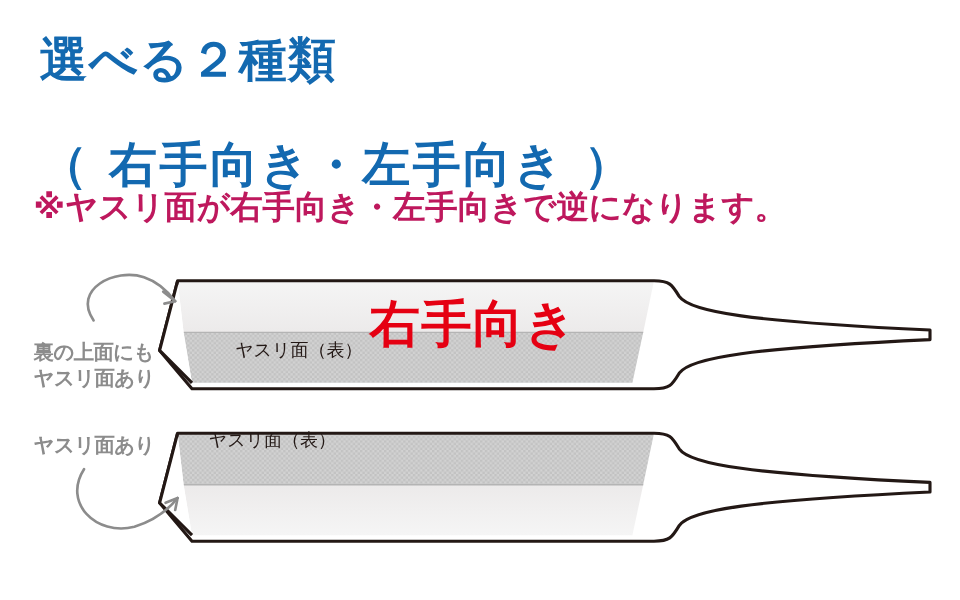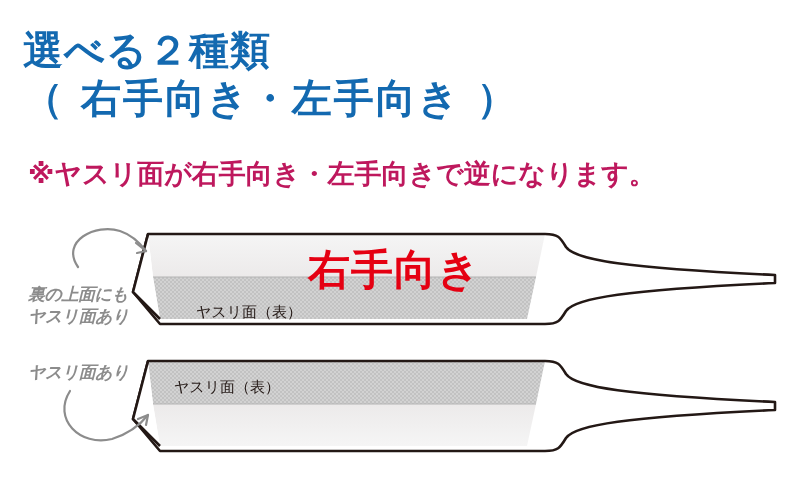--- a/index.html
+++ b/index.html
@@ -12,34 +12,35 @@
     height: 500px;
     position: relative;
     overflow: hidden;
     font-family: "DejaVu Sans", "Liberation Sans", sans-serif;
     -webkit-font-smoothing: antialiased;
   }
 
   
   #headline {
     position: absolute;
-    left: 23px;
+    left: 33px;
     top: 26px;
     width: 730px;
   }
   .headline-line {
     color: #1369b0;
     font-weight: bold;
     font-size: 40px;
     line-height: 48px;
     letter-spacing: 1px;
     white-space: nowrap;
   }
   .headline-line.second {
     letter-spacing: 2px;
+    margin-top: 40px;
   }
 
   
   #note {
     position: absolute;
     left: 28px;
     top: 157px;
     color: #be185d;
     font-weight: bold;
     font-size: 27px;
@@ -69,33 +70,31 @@
   
   .side-caption {
     position: absolute;
     color: #8c8c8c;
     font-weight: bold;
     font-size: 17px;
     line-height: 22px;
     letter-spacing: -0.5px;
     white-space: nowrap;
     text-align: left;
-    font-style: italic;
   }
   #caption-right { left: 28px; top: 68px; }
   #caption-left  { left: 28px; top: 18px; }
 
   
   .surface-label {
     position: absolute;
     color: #231815;
     font-size: 15px;
     letter-spacing: 0px;
     white-space: nowrap;
-    margin-top: 20px;
   }
   #surface-label-right { left: 196px; top: 68px; }
   #surface-label-left  { left: 174px; top: 15px; }
 
   
   .hand-text {
     position: absolute;
     color: #e50012;
     font-weight: bold;
     font-size: 42px;

